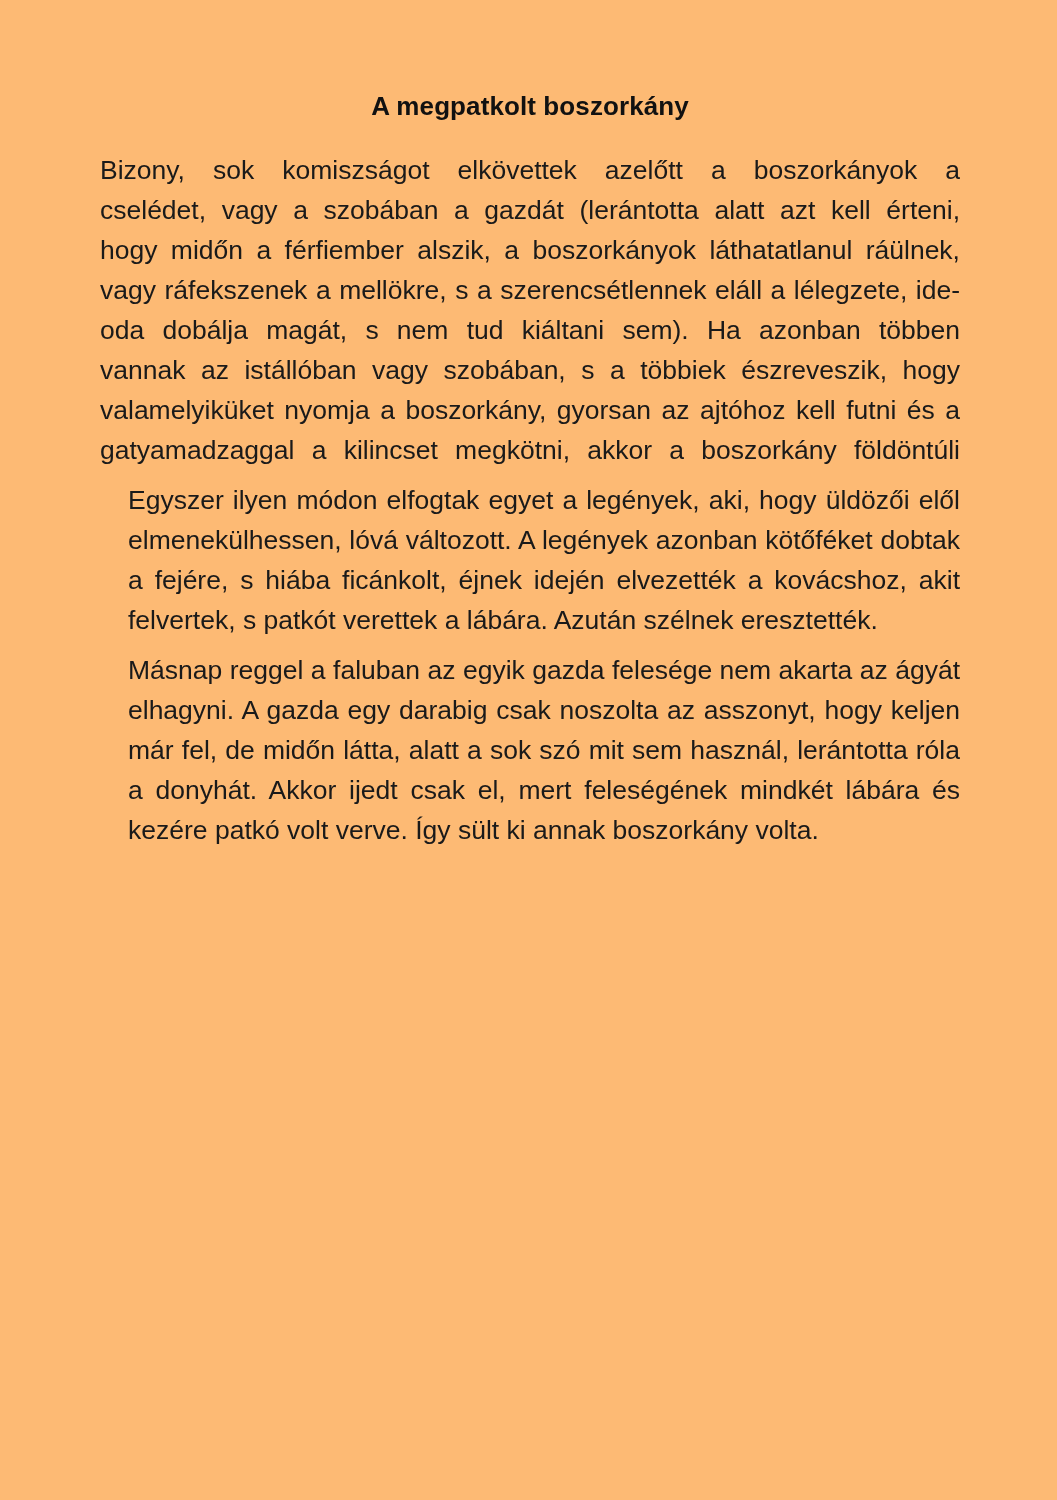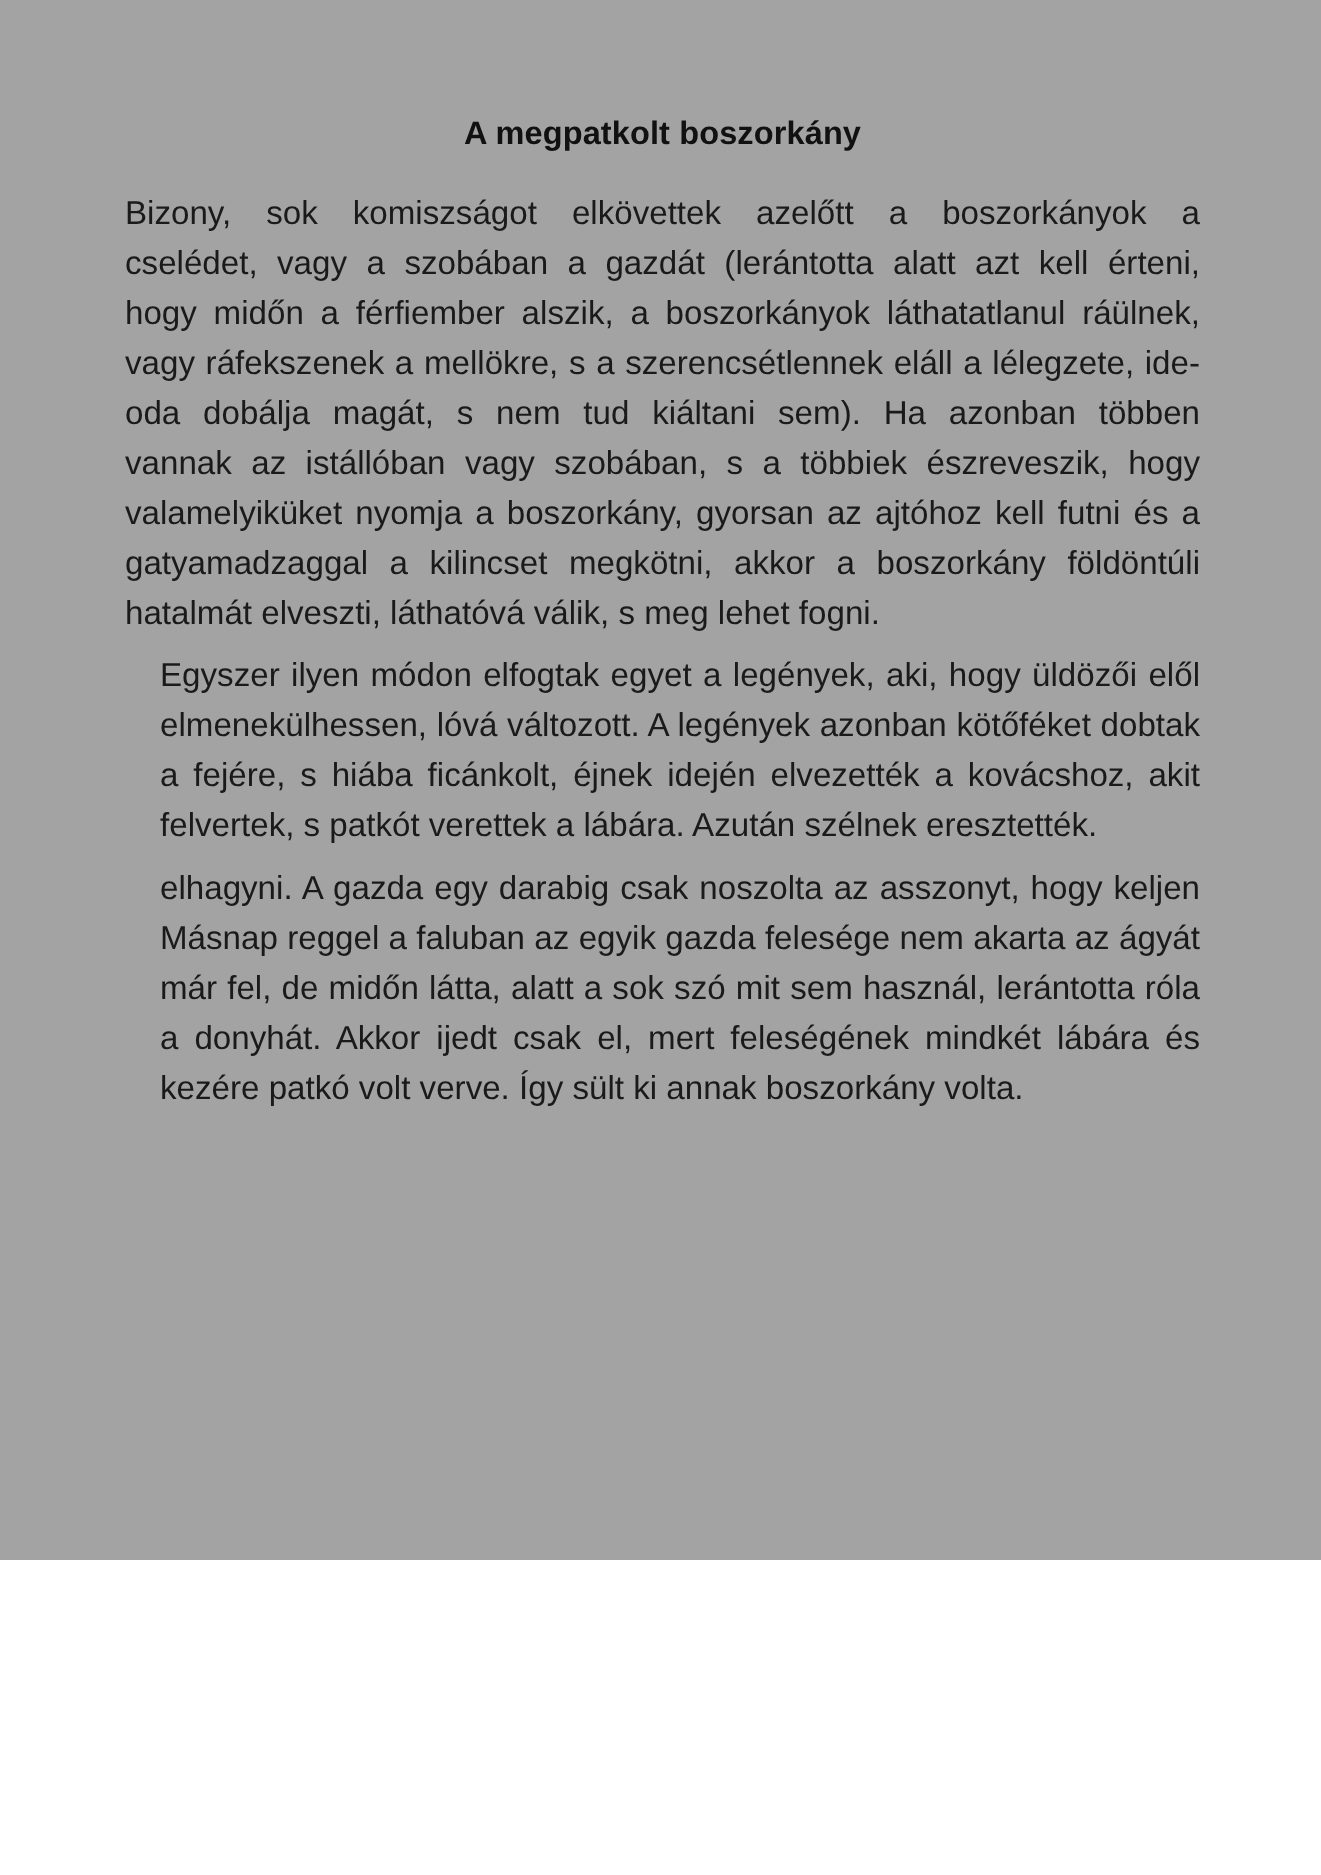--- a/index.html
+++ b/index.html
@@ -5,23 +5,23 @@
 <style>
   html, body {
     margin: 0;
     padding: 0;
     background: #ffffff;
   }
 
   .page {
     position: relative;
     width: 1057px;
-    height: 1248px;
+    height: 1500px;
     margin: 0 auto;
-    background: #a3a3a3;
+    background: #fdba74;
     overflow: hidden;
     font-family: "Liberation Sans", "DejaVu Sans", sans-serif;
     color: #1a1a1a;
     -webkit-font-smoothing: antialiased;
   }
 
   .doc-title {
     position: absolute;
     left: 90px;
     top: 72px;
@@ -82,30 +82,29 @@
   <div class="doc-body">
     <p class="para">
         <span class="ln">Bizony, sok komiszságot elkövettek azelőtt a boszorkányok a</span>
         <span class="ln">cselédet, vagy a szobában a gazdát (lerántotta alatt azt kell érteni,</span>
         <span class="ln">hogy midőn a férfiember alszik, a boszorkányok láthatatlanul ráülnek,</span>
         <span class="ln">vagy ráfekszenek a mellökre, s a szerencsétlennek eláll a lélegzete, ide-</span>
         <span class="ln">oda dobálja magát, s nem tud kiáltani sem). Ha azonban többen</span>
         <span class="ln">vannak az istállóban vagy szobában, s a többiek észreveszik, hogy</span>
         <span class="ln">valamelyiküket nyomja a boszorkány, gyorsan az ajtóhoz kell futni és a</span>
         <span class="ln">gatyamadzaggal a kilincset megkötni, akkor a boszorkány földöntúli</span>
-        <span class="ln last">hatalmát elveszti, láthatóvá válik, s meg lehet fogni.</span>
       </p>
     <p class="para indent">
         <span class="ln indent">Egyszer ilyen módon elfogtak egyet a legények, aki, hogy üldözői elől</span>
         <span class="ln">elmenekülhessen, lóvá változott. A legények azonban kötőféket dobtak</span>
         <span class="ln">a fejére, s hiába ficánkolt, éjnek idején elvezették a kovácshoz, akit</span>
         <span class="ln last">felvertek, s patkót verettek a lábára. Azután szélnek eresztették.</span>
       </p>
     <p class="para indent">
+        <span class="ln indent">Másnap reggel a faluban az egyik gazda felesége nem akarta az ágyát</span>
         <span class="ln">elhagyni. A gazda egy darabig csak noszolta az asszonyt, hogy keljen</span>
-        <span class="ln indent">Másnap reggel a faluban az egyik gazda felesége nem akarta az ágyát</span>
         <span class="ln">már fel, de midőn látta, alatt a sok szó mit sem használ, lerántotta róla</span>
         <span class="ln">a donyhát. Akkor ijedt csak el, mert feleségének mindkét lábára és</span>
         <span class="ln last">kezére patkó volt verve. Így sült ki annak boszorkány volta.</span>
       </p>
   </div>
 
 </div>
 
 </body></html>

